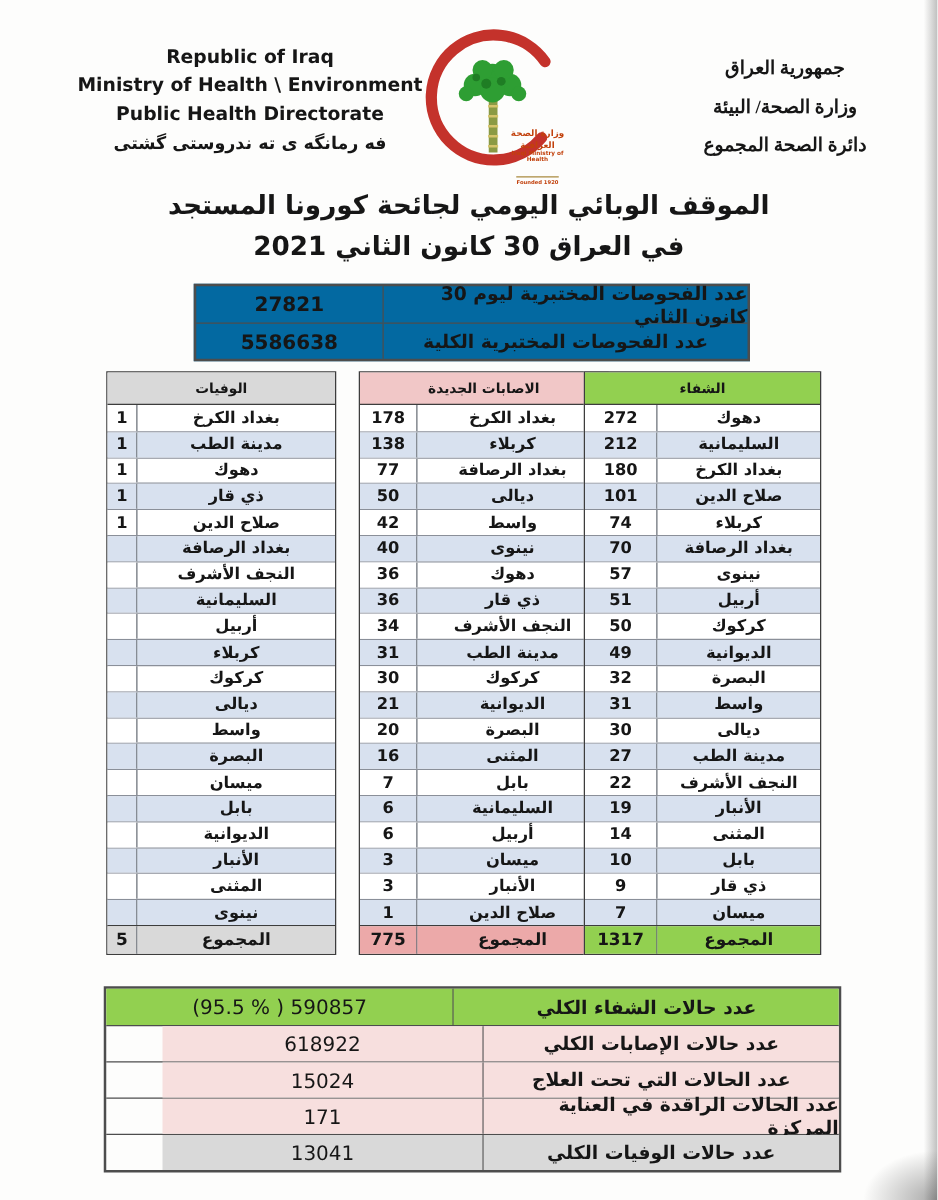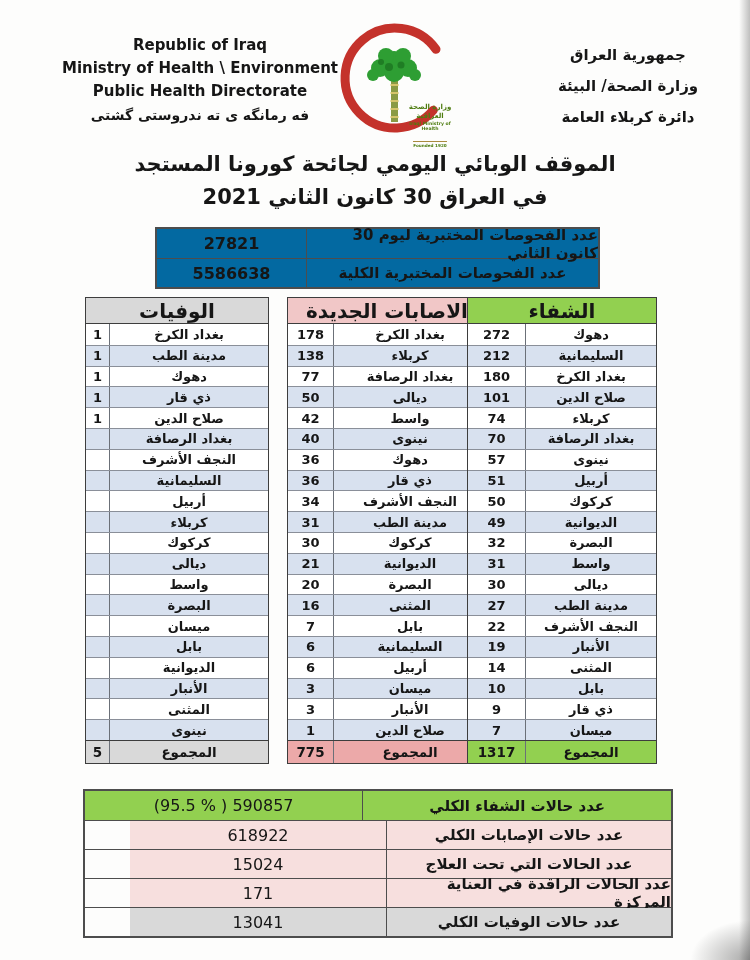--- a/index.html
+++ b/index.html
@@ -16,41 +16,41 @@
   .edge-right{position:absolute;top:0;right:0;width:11px;height:100%;
     background:linear-gradient(to right,rgba(0,0,0,0),rgba(90,90,90,.38));}
   .edge-corner{position:absolute;right:0;bottom:0;width:60px;height:40px;
     background:radial-gradient(ellipse at bottom right,rgba(60,60,60,.45),rgba(0,0,0,0) 70%);}
 
   
   .hdr-en{position:absolute;left:32px;top:34px;width:336px;text-align:center;
     font-weight:bold;font-size:15px;line-height:23px;}
   .hdr-en .ku{font-size:14px;direction:rtl;margin-top:1px;}
   .hdr-ar{position:absolute;left:528px;top:40px;width:200px;text-align:center;
-    direction:rtl;font-weight:bold;font-size:15px;line-height:31px;}
+    direction:rtl;font-weight:bold;font-size:15px;line-height:31px;font-family:Liberation Serif, serif;}
   .logo{position:absolute;left:333px;top:20px;width:130px;height:118px;}
 
   
   .title{position:absolute;left:0;top:148px;width:100%;text-align:center;
     direction:rtl;font-weight:bold;font-size:21px;line-height:33px;}
 
   
   .tests{position:absolute;left:155px;top:227px;width:445px;
     border:2px solid #4d4d4d;box-sizing:border-box;background:#0369a1;}
   .tests .t-row{display:flex;height:29px;box-sizing:border-box;}
   .tests .t-row + .t-row{border-top:1.5px solid #4d4d4d;}
   .tests .t-val{width:34%;display:flex;align-items:center;justify-content:center;
     font-weight:bold;font-size:16px;border-right:1.5px solid #4d4d4d;box-sizing:border-box;}
   .tests .t-label{flex:1;direction:rtl;display:flex;align-items:center;justify-content:center;
     font-weight:bold;font-size:15px;}
 
   
   .ptable{position:absolute;top:297px;border:1.5px solid #3d3d3d;box-sizing:border-box;background:#fff;}
   .ptable .p-head{height:26px;display:flex;align-items:center;justify-content:center;
-    direction:rtl;font-weight:bold;font-size:20px;border-bottom:1px solid #3d3d3d;box-sizing:border-box;}
+    direction:rtl;font-weight:bold;font-size:11px;border-bottom:1px solid #3d3d3d;box-sizing:border-box;}
   .c-row{display:flex;height:20.8px;box-sizing:border-box;border-top:1px solid #8a8f99;}
   .c-row:first-child{border-top:none;}
   .c-row .val{display:flex;align-items:center;justify-content:center;
     font-weight:bold;font-size:13px;border-right:1px solid #6b7078;box-sizing:border-box;background:#fff;}
   .c-row .name{flex:1;direction:rtl;display:flex;align-items:center;justify-content:center;
     font-weight:bold;font-size:13px;}
   .c-row.stripe .name{background:#d8e1ef;text-align:right;}
   .c-row.stripe .val{background:#d8e1ef;}
   .c-row.total{height:23px;border-top:1.2px solid #3d3d3d;}
   .c-row.total .val,.c-row.total .name{font-size:13.5px;}
@@ -72,21 +72,21 @@
   .s-row .s-val{width:47.5%;display:flex;align-items:center;justify-content:center;
     direction:ltr;font-weight:normal;font-size:16px;border-right:1.5px solid #4d4d4d;box-sizing:border-box;}
   .s-row .s-label{flex:1;direction:rtl;display:flex;align-items:center;justify-content:center;
     font-weight:bold;font-size:15px;}
   .s-row.green .s-val,.s-row.green .s-label{background:#92d050;}
   .s-row.pink .s-val,.s-row.pink .s-label{background:#f7dfde;}
   .s-row.gray .s-val,.s-row.gray .s-label{background:#d9d9d9;}
 
   
   .logo-txt{position:absolute;left:68px;top:83px;width:58px;text-align:center;
-    color:#4d7c0f;font-weight:bold;line-height:1.25;}
+    color:#c2410c;font-weight:bold;line-height:1.25;}
   .logo-txt .l1{font-size:7px;direction:rtl;}
   .logo-txt .l2{font-size:4.6px;}
   .logo-txt .l3{font-size:4.2px;border-top:.5px solid #a98a3f;display:inline-block;padding-top:1px;}
 </style>
 </head>
 <body>
 
 <div id="page">
 
   <div class="hdr-en">
@@ -127,21 +127,21 @@
     <div class="logo-txt">
       <div class="l1">وزارة الصحة العراقية</div>
       <div class="l2">Iraqi Ministry of Health</div>
       <div class="l3">Founded 1920</div>
     </div>
   </div>
 
   <div class="hdr-ar">
     <div>جمهورية العراق</div>
     <div>وزارة الصحة/ البيئة</div>
-    <div>دائرة كربلاء العامة</div>
+    <div>دائرة الصحة المجموع</div>
   </div>
 
   <div class="title">
     <div>الموقف الوبائي اليومي لجائحة كورونا المستجد</div>
     <div>في العراق  30  كانون الثاني 2021</div>
   </div>
 
   <div class="tests">
     <div class="t-row">
       <div class="t-val">27821</div>

